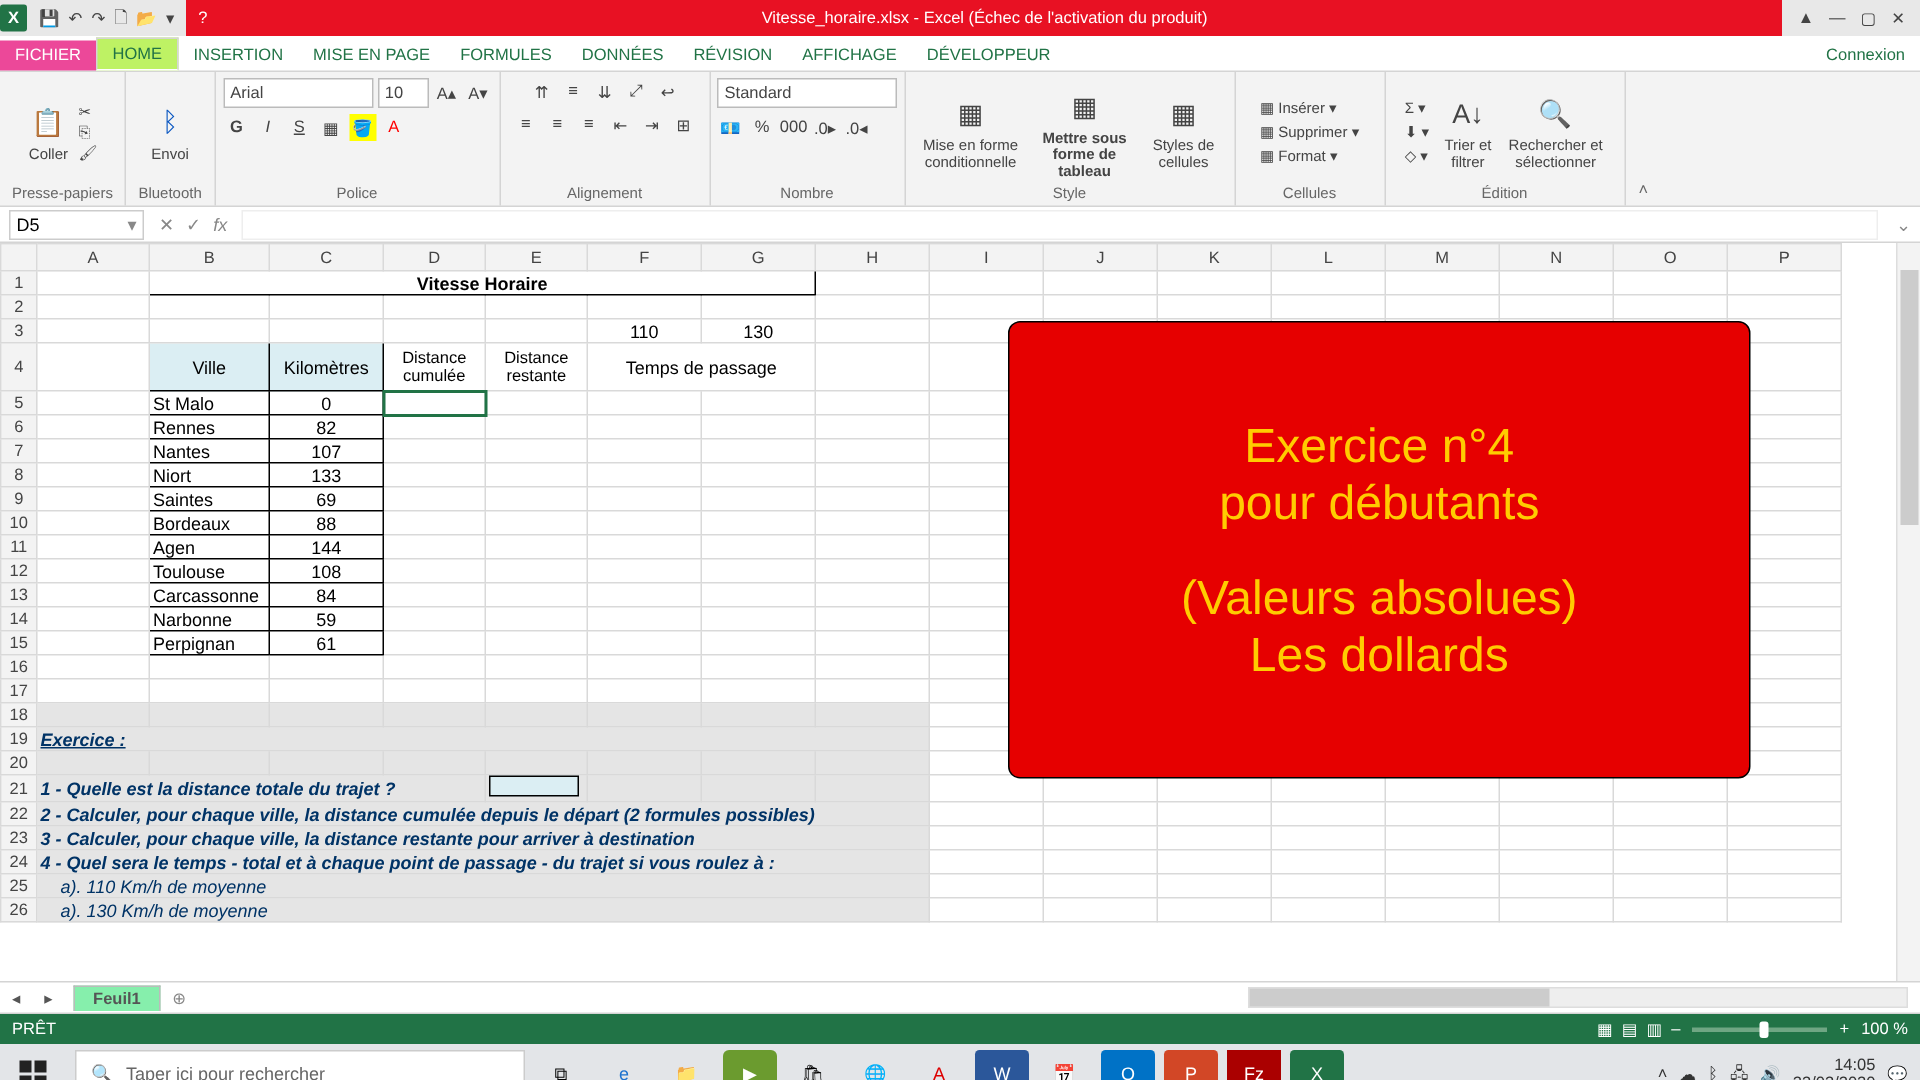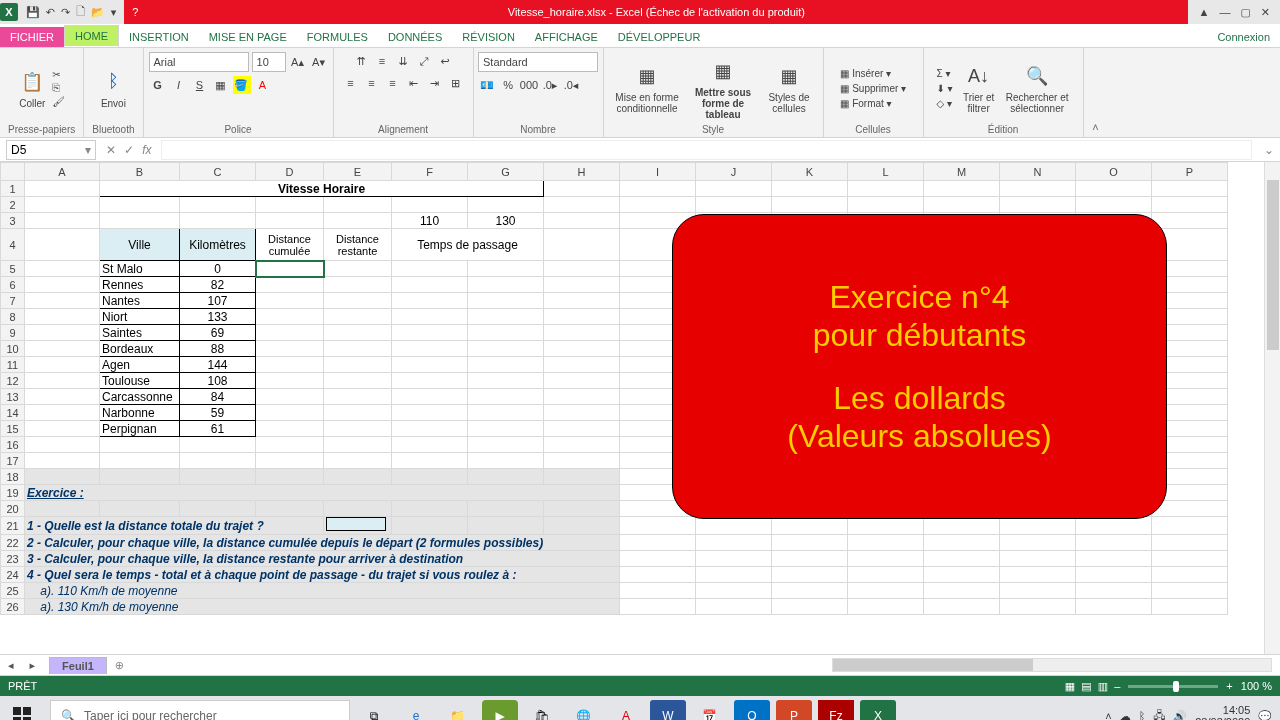--- a/index.html
+++ b/index.html
@@ -55,27 +55,27 @@
   .val.l { text-align: left; }
 
   
   .exbg { background: #e5e5e5; }
   .extitle { color: #003366; font-weight: bold; text-decoration: underline; font-style: italic; }
   .extext { color: #003366; font-weight: bold; font-style: italic; }
   .exsub { color: #003366; font-style: italic; }
   .answerbox { border: 1px solid #000; background: #dbeef3; height: 14px; display: inline-block; width: 60px; }
 
   
-  .callout { position: absolute; left: 672px; top: 52px; width: 495px; height: 305px; background: #e60000; color: #ffcc00; border:1px solid #000; border-radius: 32px; display: flex; flex-direction: column; align-items: center; justify-content: center; text-align: center; font-family: "Times New Roman", serif; font-size: 32px; padding: 20px; }
+  .callout { position: absolute; left: 672px; top: 52px; width: 495px; height: 305px; background: #e60000; color: #ffcc00; border:1px solid #000; border-radius: 8px; display: flex; flex-direction: column; align-items: center; justify-content: center; text-align: center; font-family: "Times New Roman", serif; font-size: 32px; padding: 20px; }
   .callout div { line-height: 1.2; }
 
   
   .sheettabs { height: 22px; border-top: 1px solid #d4d4d4; border-bottom: 1px solid #d4d4d4; display: flex; align-items: center; font-size: 11px; color: #555; }
   .sheettabs .nav { padding: 0 8px; }
-  .sheettab { border: 1px solid #bbb; border-bottom: none; padding: 2px 12px; background: #c4b5fd; margin-left: 6px; font-weight: bold; }
+  .sheettab { border: 1px solid #bbb; border-bottom: none; padding: 2px 12px; background: #86efac; margin-left: 6px; font-weight: bold; }
   .addsheet { margin-left: 8px; color: #888; }
   .sheettabs .hsb { flex: 1; display: flex; justify-content: flex-end; padding-right: 8px; }
   .hsb-track { width: 440px; height: 14px; background: #eee; position: relative; border: 1px solid #ddd; }
   .hsb-thumb { position: absolute; left: 0; top: 0; height: 100%; width: 200px; background: #ccc; }
 
   
   .status { height: 20px; background: #217346; color: #fff; font-size: 11px; display: flex; align-items: center; padding: 0 8px; }
   .status .fill { flex: 1; }
   .status .zoom { display: flex; align-items: center; gap: 8px; }
   .zslider { width: 90px; height: 3px; background: #6fa683; position: relative; }
@@ -767,22 +767,22 @@
           <td></td>
           <td></td>
         </tr>
   </tbody>
     </table>
 
   <div class="callout">
     <div>Exercice n°4</div>
     <div>pour débutants</div>
     <div style="height:24px;"></div>
+    <div>(Valeurs absolues)</div>
     <div>Les dollards</div>
-    <div>(Valeurs absolues)</div>
   </div>
 
   <div style="position:absolute; right:0; top:0; width:16px; height:100%; background:#f3f3f3; border-left:1px solid #ddd;">
     <div style="position:absolute; top:18px; left:2px; width:12px; height:170px; background:#ccc;"></div>
   </div>
 </div>
 
 <div class="sheettabs">
   <span class="nav">◂</span>
   <span class="nav">▸</span>

